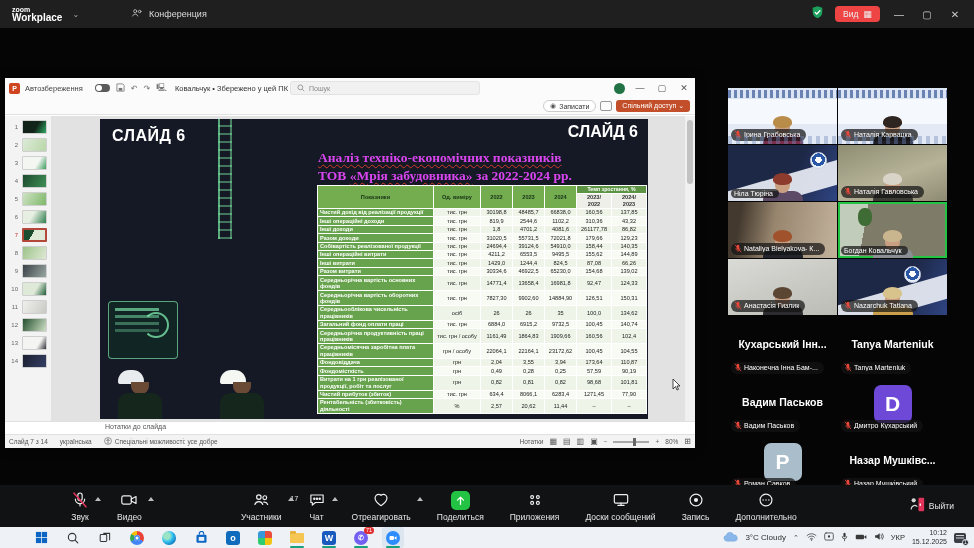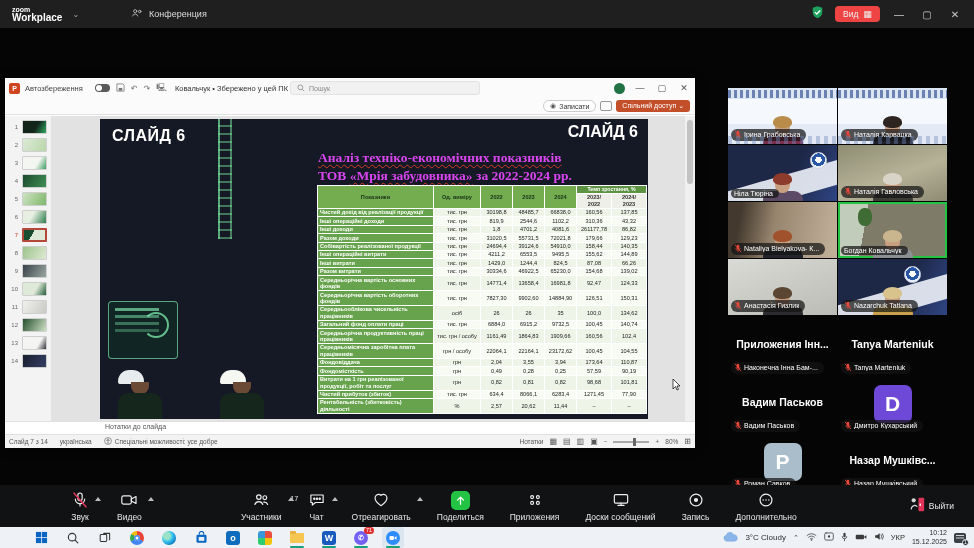--- a/index.html
+++ b/index.html
@@ -673,21 +673,21 @@
                   <path d="M2.3 5.2a2.7 2.7 0 0 0 5.4 0" stroke="#e8473a" stroke-width=".9" fill="none"></path>
                   <line x1="5" y1="7.9" x2="5" y2="9.6" stroke="#e8473a" stroke-width=".9"></line>
                   <line x1="1.2" y1=".8" x2="8.8" y2="10" stroke="#e8473a" stroke-width="1.1"></line>
                 </svg></span>
               <span class="nm">Nazarchuk Tatiana</span>
             </div>
           </div>
         </div>
       <div class="agrid" id="agrid">
           <div class="at">
-            <div class="big">Приложения Інн...</div>
+            <div class="big">Кухарський Інн...</div>
             <div class="name-pill">
               <span><svg width="8" height="9" viewBox="0 0 10 11">
                   <path d="M5 .8a1.6 1.6 0 0 1 1.6 1.6v2.8a1.6 1.6 0 0 1-3.2 0V2.4A1.6 1.6 0 0 1 5 .8z" fill="#e8473a"></path>
                   <path d="M2.3 5.2a2.7 2.7 0 0 0 5.4 0" stroke="#e8473a" stroke-width=".9" fill="none"></path>
                   <line x1="5" y1="7.9" x2="5" y2="9.6" stroke="#e8473a" stroke-width=".9"></line>
                   <line x1="1.2" y1=".8" x2="8.8" y2="10" stroke="#e8473a" stroke-width="1.1"></line>
                 </svg></span>
               <span class="nm">Наконечна Інна Бам-...</span>
             </div>
           </div>

